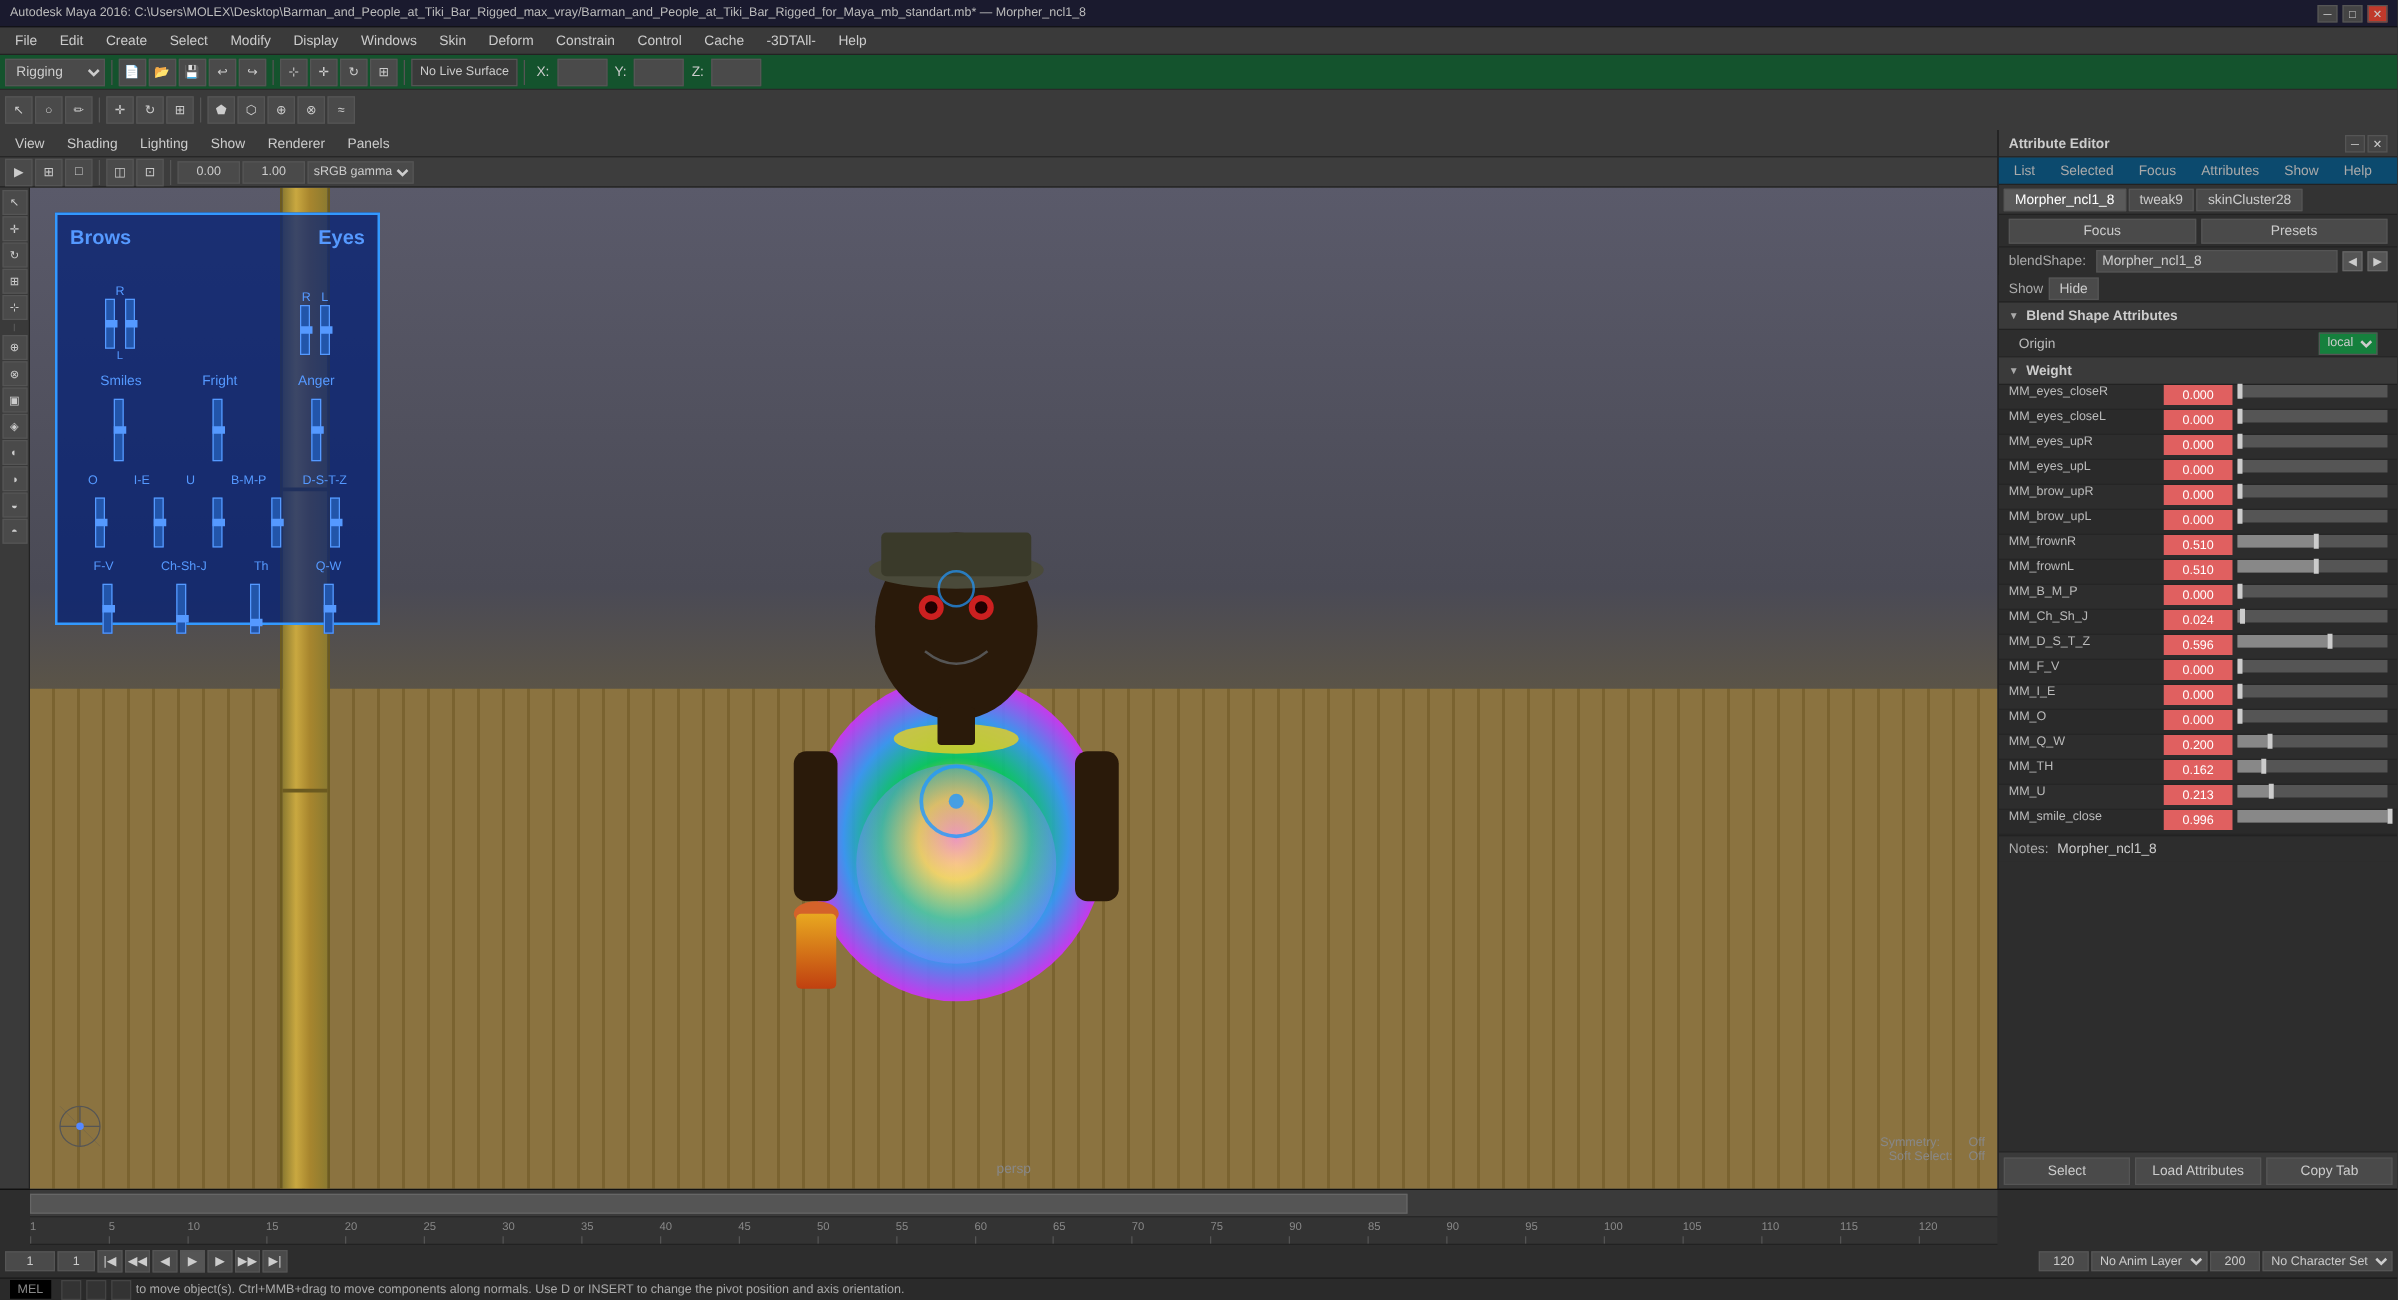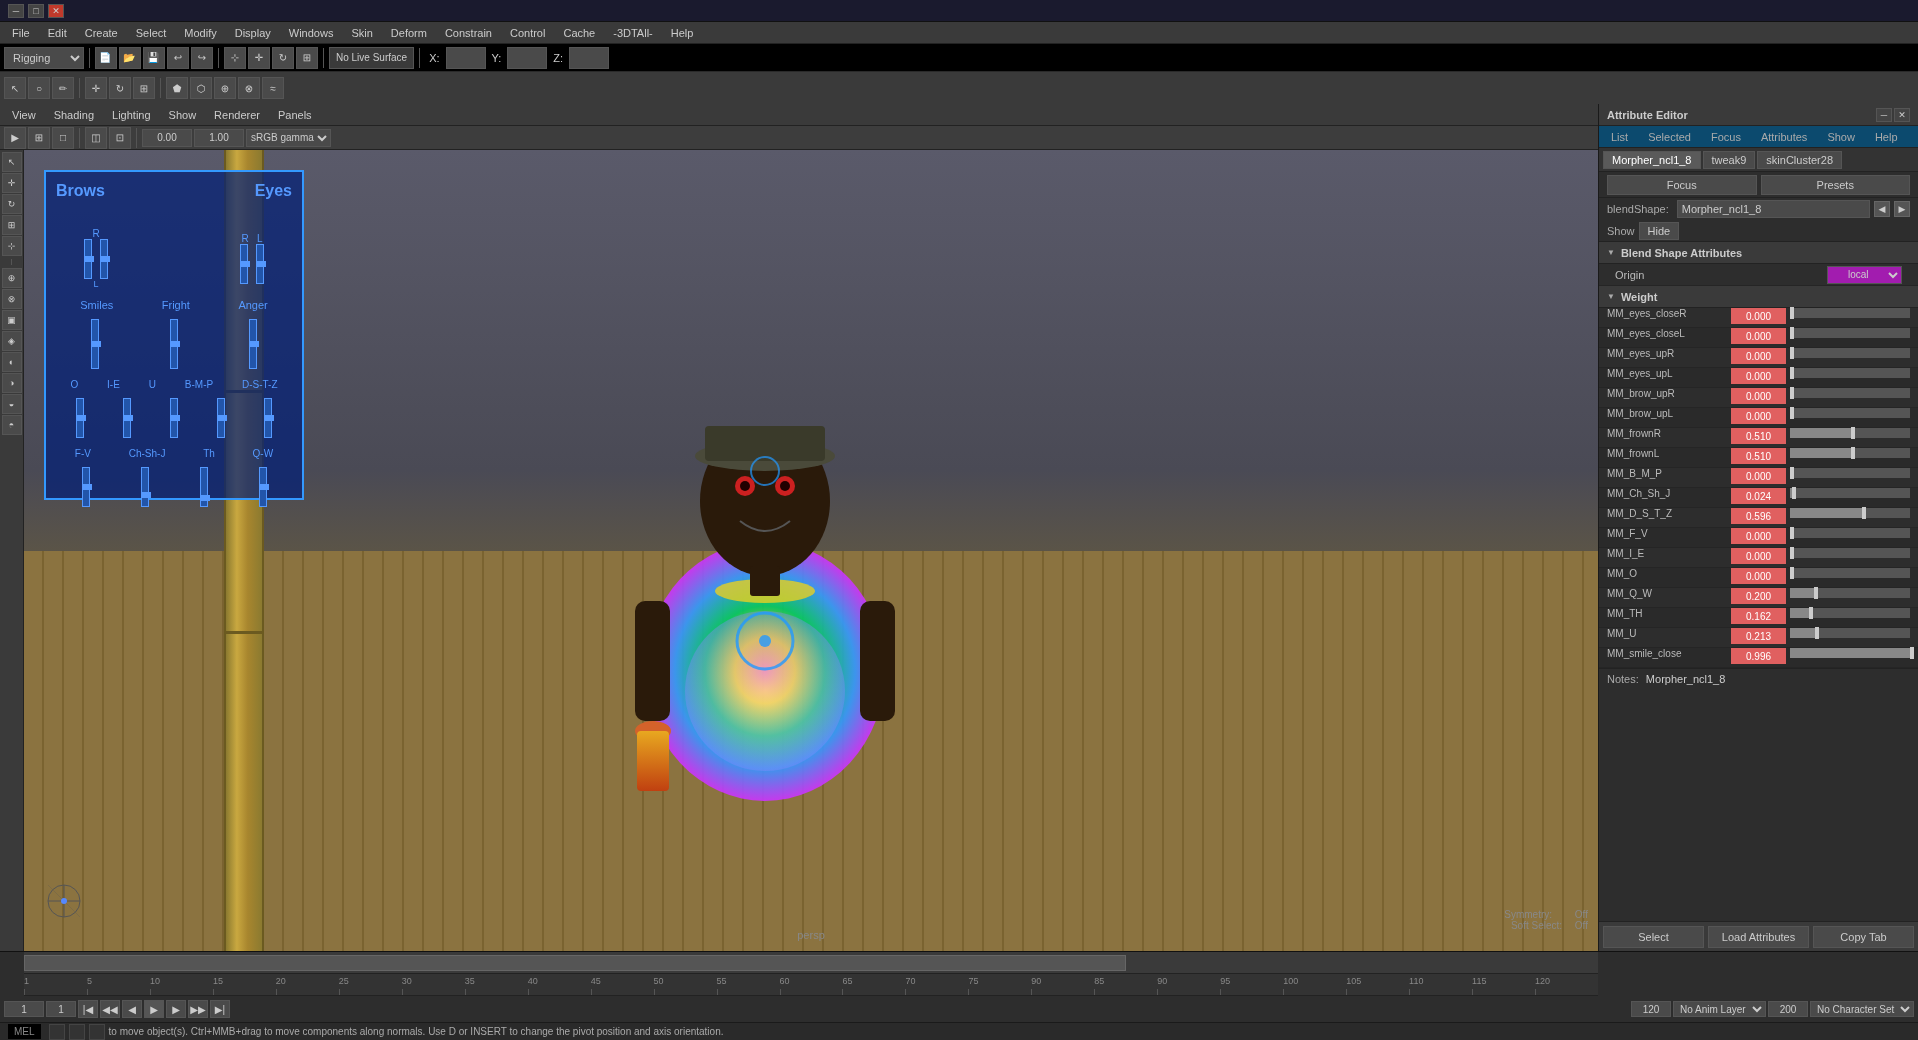--- a/index.html
+++ b/index.html
@@ -51,21 +51,21 @@
       font-size: 11px;
       color: #ccc;
       cursor: pointer;
     }
     #toolbar-1 {
       height: 28px;
       display: flex;
       align-items: center;
       padding: 0 4px;
       gap: 2px;
-      background: #000000;
+      background: #14532d;
       border-bottom: 1px solid #2a2a2a;
     }
     #toolbar-2 {
       height: 32px;
       display: flex;
       align-items: center;
       padding: 0 4px;
       gap: 2px;
       background: #3a3a3a;
     }
@@ -499,25 +499,25 @@
     }
 
     
     #attr-content::-webkit-scrollbar { width: 8px; }
     #attr-content::-webkit-scrollbar-track { background: #222; }
     #attr-content::-webkit-scrollbar-thumb { background: #555; }
 
     
     .origin-dropdown {
       height: 18px;
-      background: #a21caf;
+      background: #15803d;
       border: 1px solid #555;
       color: #ccc;
       font-size: 10px;
-      padding: 0 16px;
+      padding: 0 2px;
     }
 
     
     .expand-icon {
       color: #aaa;
       font-size: 8px;
       margin-right: 2px;
     }
 
     
@@ -639,20 +639,21 @@
       width: 40px;
       height: 40px;
     }
   </style>
 </head>
 <body>
 
 <div class="full-layout">
 
   <div id="title-bar">
+    <span style="font-size:10px; color:#bbb; flex:1; overflow:hidden; white-space:nowrap;">Autodesk Maya 2016: C:\Users\MOLEX\Desktop\Barman_and_People_at_Tiki_Bar_Rigged_max_vray/Barman_and_People_at_Tiki_Bar_Rigged_for_Maya_mb_standart.mb* — Morpher_ncl1_8</span>
     <div id="title-bar-controls">
       <div class="title-btn">─</div>
       <div class="title-btn">□</div>
       <div class="title-btn" style="background:#c0392b;">✕</div>
     </div>
   </div>
 
   <div id="menu-bar">
     <div class="menu-item">File</div>
     <div class="menu-item">Edit</div>

